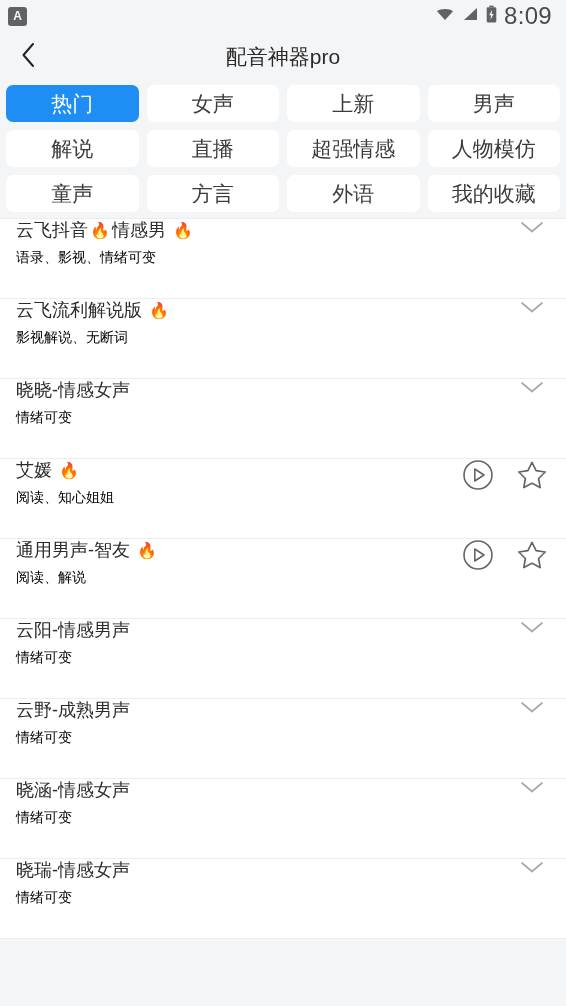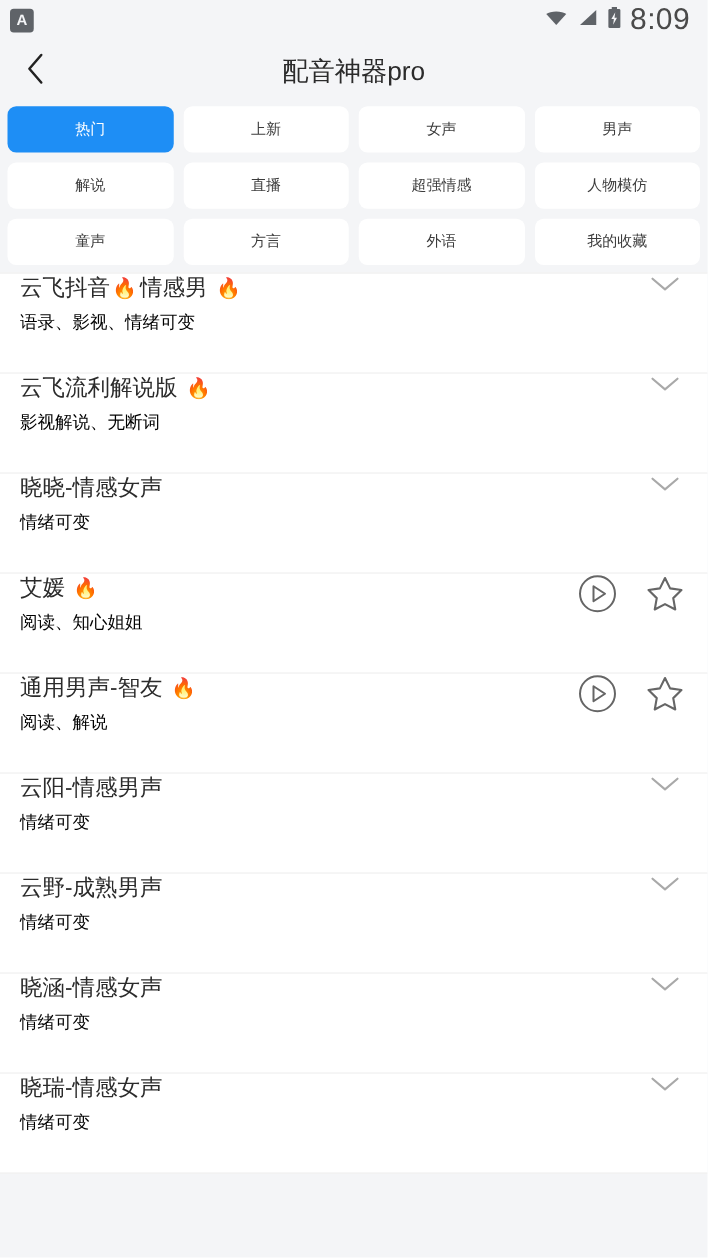--- a/index.html
+++ b/index.html
@@ -76,21 +76,21 @@
     grid-template-columns: repeat(4, 1fr);
     gap: 8px 8px;
   }
   .tab {
     height: 37px;
     background: #ffffff;
     border-radius: 7px;
     display: flex;
     align-items: center;
     justify-content: center;
-    font-size: 12px;
+    font-size: 21px;
     color: #3c3c3c;
     cursor: pointer;
     user-select: none;
   }
   .tab.active {
     background: #1e8ef5;
     color: #ffffff;
   }
 
   
@@ -187,24 +187,24 @@
     </span>
   </div>
   <div class="page-title">配音神器pro</div>
 </div>
 
 <div class="tabs" id="tabs-container">
     <div class="tab active">
       <span>热门</span>
     </div>
     <div class="tab">
+      <span>女声</span>
+    </div>
+    <div class="tab">
       <span>上新</span>
-    </div>
-    <div class="tab">
-      <span>女声</span>
     </div>
     <div class="tab">
       <span>男声</span>
     </div>
     <div class="tab">
       <span>解说</span>
     </div>
     <div class="tab">
       <span>直播</span>
     </div>

